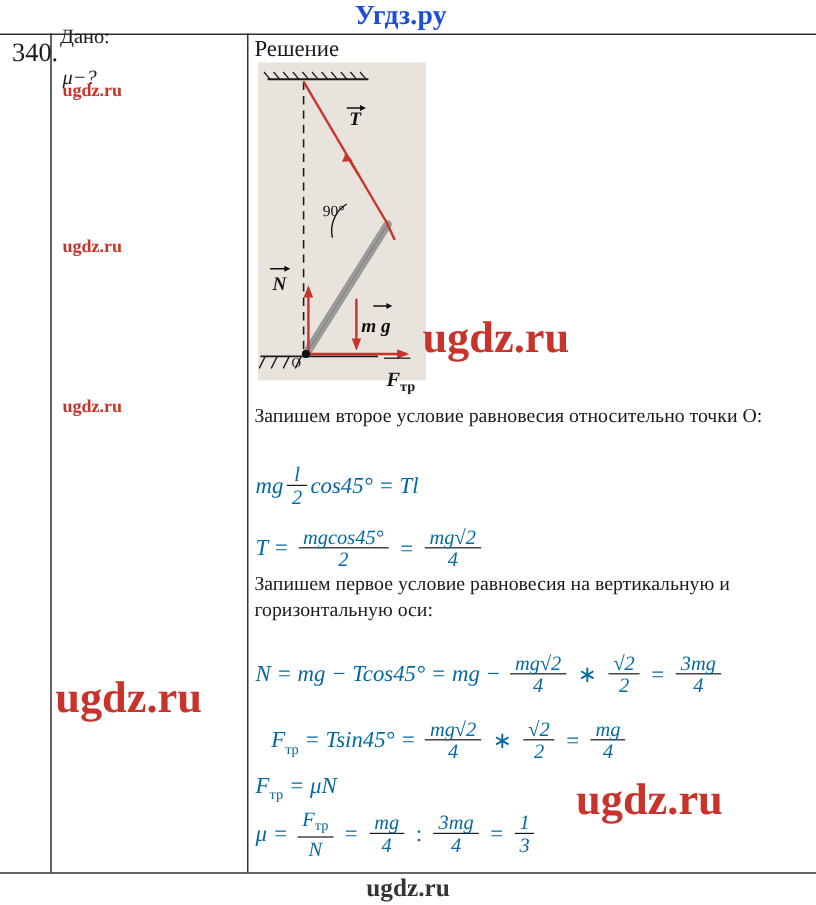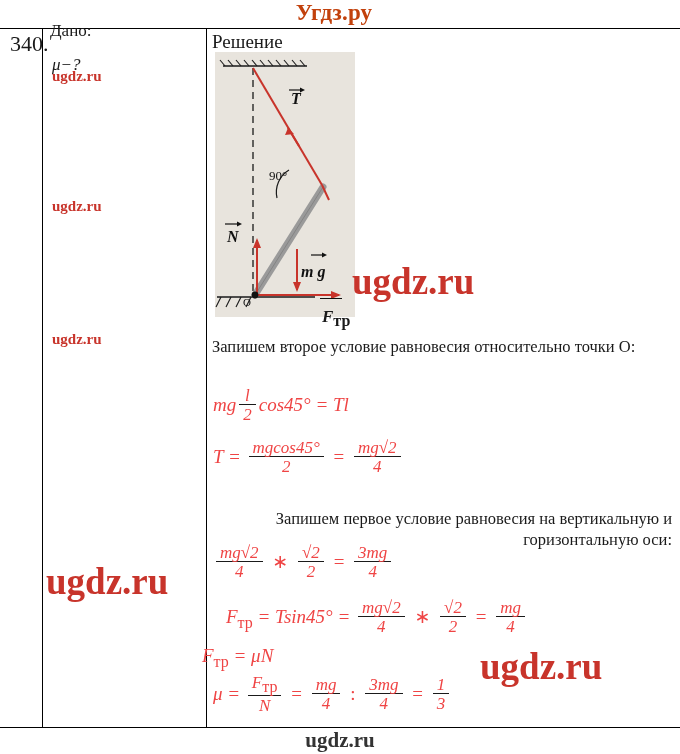--- a/index.html
+++ b/index.html
@@ -19,21 +19,21 @@
   
   .site-title {
     position: absolute;
     top: 0px;
     left: 0;
     width: 668px;
     text-align: center;
     font-family: "Liberation Serif", serif;
     font-size: 23px;
     font-weight: bold;
-    color: #c2410c;
+    color: #1d4ed8;
     letter-spacing: 0.2px;
   }
   .site-title-bottom {
     position: absolute;
     bottom: 1px;
     left: 0;
     width: 680px;
     text-align: center;
     font-family: "Liberation Serif", serif;
     font-size: 21px;
@@ -103,36 +103,36 @@
   .fig-svg { display: block; }
 
   
   .para {
     position: absolute;
     font-size: 16.5px;
     line-height: 21px;
     color: #1a1a1a;
   }
   .p1 { left: 212px; top: 336px; width: 470px; }
-  .p2 { left: 212px; top: 508px; width: 460px; text-align: right; }
+  .p2 { left: 212px; top: 476px; width: 460px; }
 
   
   .formula {
     position: absolute;
     font-family: "Liberation Serif", serif;
     font-style: italic;
     font-size: 19px;
-    color: #ef4444;
+    color: #0369a1;
     white-space: nowrap;
   }
   .f1 { left: 213px; top: 388px; }
   .f2 { left: 213px; top: 440px; }
   .f3 { left: 213px; top: 545px; }
   .f4 { left: 226px; top: 600px; }
-  .f5 { left: 202px; top: 645px; }
+  .f5 { left: 213px; top: 645px; }
   .f6 { left: 213px; top: 675px; }
 
   .frac {
     display: inline-block;
     vertical-align: middle;
     text-align: center;
     margin: 0 3px;
     position: relative;
     top: -1px;
   }
@@ -143,21 +143,21 @@
     line-height: 17px;
   }
   .frac .den {
     display: block;
     border-top: 1.2px solid #1a1a1a;
     padding: 0 4px;
     font-size: 17px;
     line-height: 19px;
   }
   .sub {
-    font-size: 16px;
+    font-size: 12px;
     vertical-align: sub;
     font-style: normal;
     margin-top: 40px;
   }
   .op { font-style: normal; margin: 0 2px; }
 
   
   .wm {
     position: absolute;
     color: #c8342b;
@@ -271,20 +271,21 @@
 </div>
 
 <div class="formula f2">
   <span>T =</span>
   <span class="frac"><span class="num">mgcos45°</span><span class="den">2</span></span>
   <span class="op">=</span>
   <span class="frac"><span class="num">mg√2</span><span class="den">4</span></span>
 </div>
 
 <div class="formula f3">
+  <span>N = mg − Tcos45° = mg −</span>
   <span class="frac"><span class="num">mg√2</span><span class="den">4</span></span>
   <span class="op">∗</span>
   <span class="frac"><span class="num">√2</span><span class="den">2</span></span>
   <span class="op">=</span>
   <span class="frac"><span class="num">3mg</span><span class="den">4</span></span>
 </div>
 
 <div class="formula f4">
   <span>F</span><span class="sub">тр</span>
   <span>= Tsin45° =</span>

